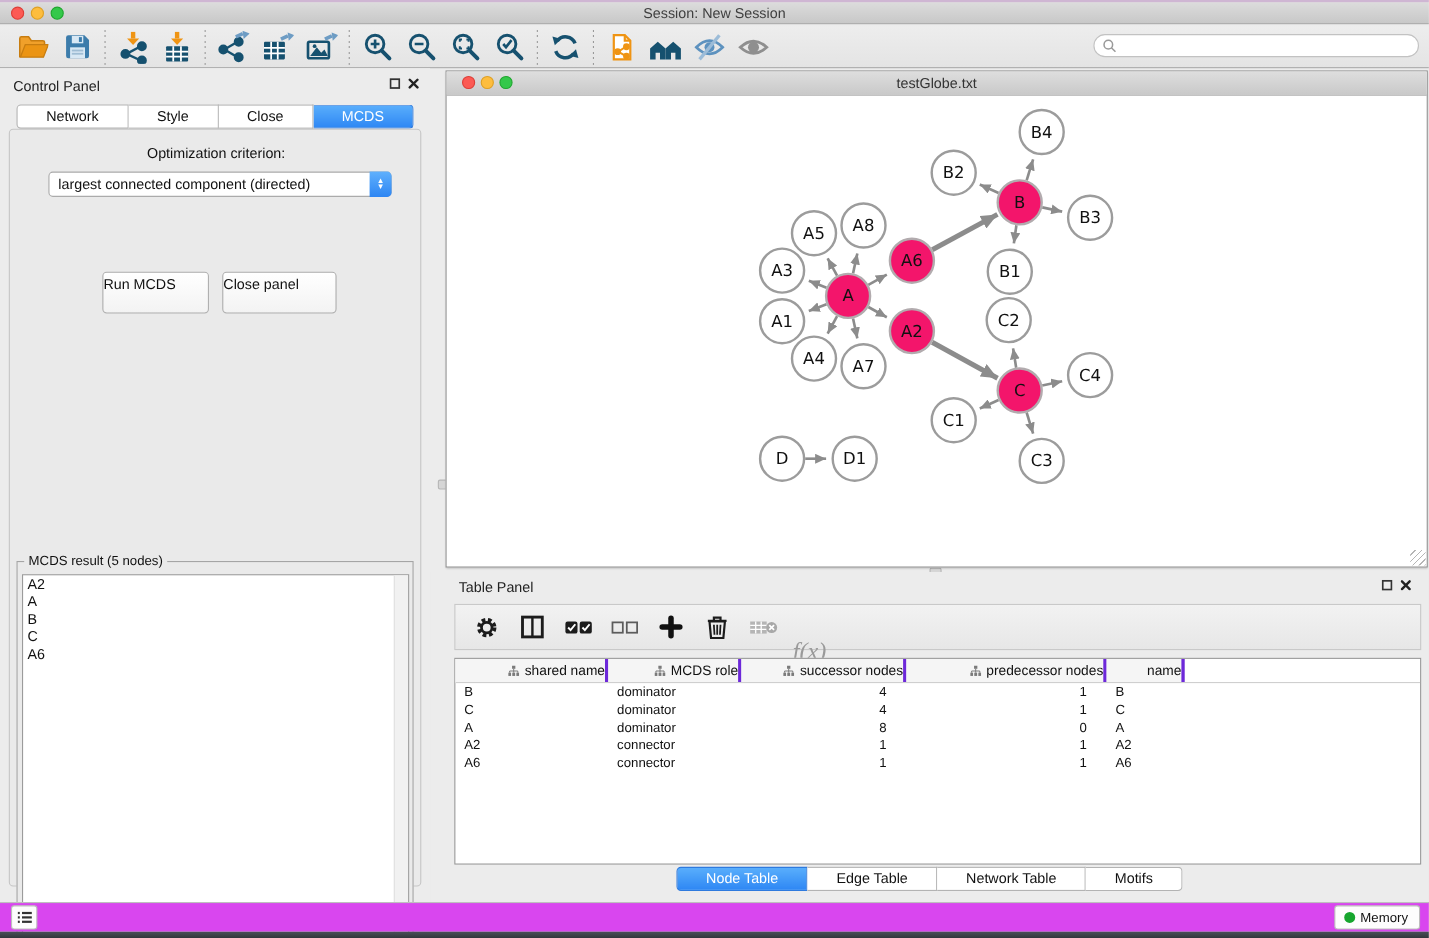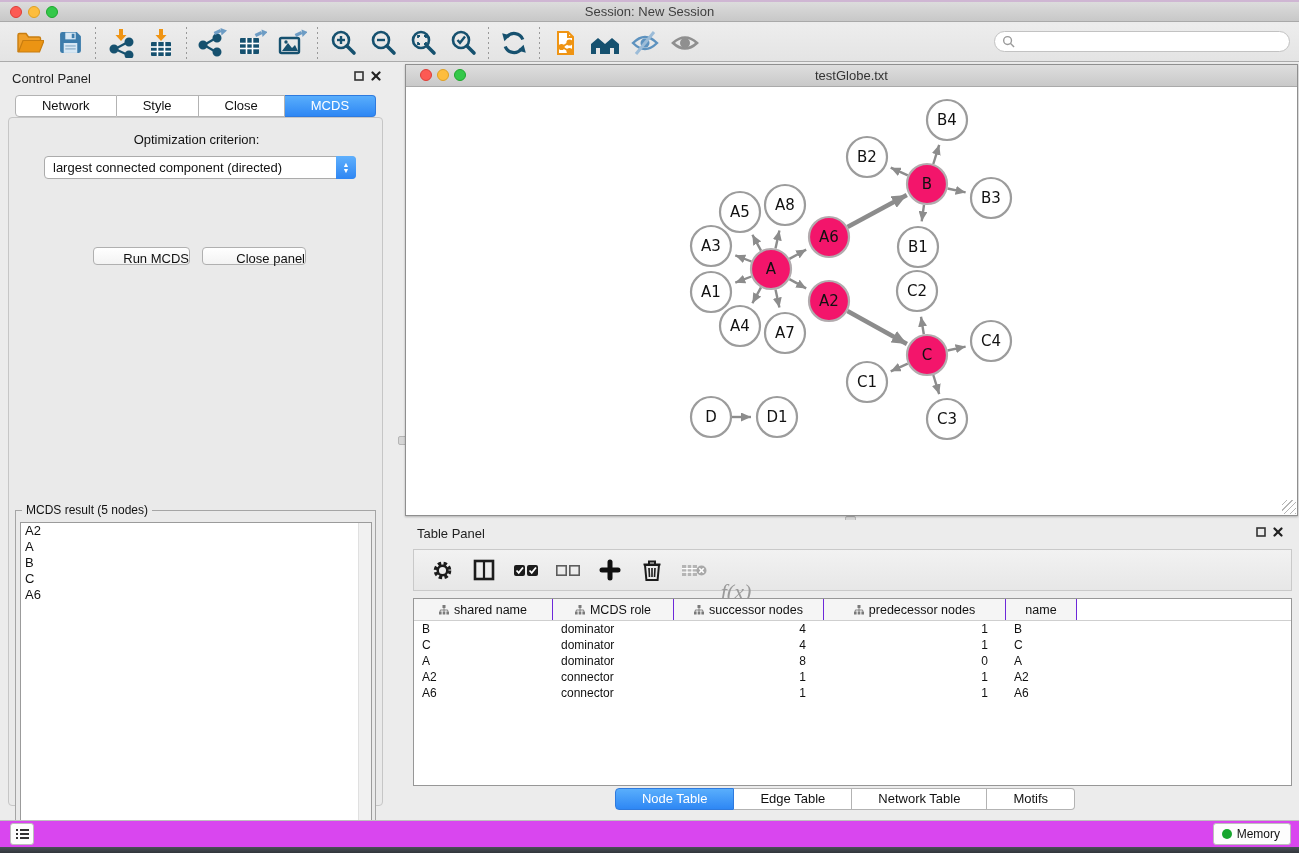--- a/index.html
+++ b/index.html
@@ -38,22 +38,22 @@
   .tab.selected { background:linear-gradient(#59aefc,#2e87f4); border-color:#2e7ade; color:#fff; }
   #cp-content { left:8px; top:55px; width:375px; height:689px; border:1px solid #c6c6c6; border-radius:4px;
     background:#eaeaea; }
   #opt-label { left:0; top:14px; width:375px; text-align:center; font-size:13px; color:#111; }
   #criterion-select { left:35px; top:38px; width:312px; height:23px; background:#fff; border:1px solid #ababab;
     border-radius:4px; display:flex; align-items:center; }
   #criterion-select .val { flex:1; padding-left:8px; font-size:13px; color:#111; white-space:nowrap; overflow:hidden; }
   #criterion-select .stepper { width:20px; height:23px; margin-right:-1px; border-radius:0 4px 4px 0;
     background:linear-gradient(#5fb0fd,#2e86f3); display:flex; flex-direction:column; align-items:center; justify-content:center; }
   #criterion-select .stepper span { color:#fff; font-size:7px; line-height:6px; }
-  .cp-btn { position:absolute; top:129px; height:18px; background:linear-gradient(#fff,#f3f3f3);
-    border:1px solid #b0b0b0; border-radius:4px; font-size:13px; color:#111; text-align:right; line-height:21px; }
+  .cp-btn { position:absolute; top:129px; height:38px; background:linear-gradient(#fff,#f3f3f3);
+    border:1px solid #b0b0b0; border-radius:4px; font-size:13px; color:#111; text-align:left; line-height:21px; }
   #run-btn { left:84px; width:97px; }
   #close-btn { left:193px; width:104px; }
   #result-box { left:6px; top:392px; width:361px; height:345px; border:1px solid #a5a5a5; background:#eaeaea; }
   #result-title { position:absolute; left:6px; top:-8px; background:#eaeaea; padding:0 4px; font-size:12px; color:#111; }
   #result-list { position:absolute; left:4px; top:11px; width:352px; height:328px; background:#fff;
     border:1px solid #9b9b9b; overflow:hidden; }
   #result-list .scroll { position:absolute; right:0; top:0; width:13px; height:100%; background:#f1f1f1; border-left:1px solid #e0e0e0; }
   .result-item { font-size:13px; line-height:16px; padding-left:4px; color:#111; }
 
   
@@ -69,21 +69,21 @@
     background:repeating-linear-gradient(135deg, transparent 0 3px, #b5b5b5 3px 4px); }
 
   
   #table-panel { left:391px; top:520px; width:908px; height:300px; background:#ececec; }
   #tp-title { left:26px; top:6px; font-size:13px; color:#222; }
   #tp-toolbar { left:22px; top:29px; width:879px; height:42px; background:linear-gradient(#f2f2f2,#e7e7e7);
     border:1px solid #c9c9c9; display:flex; align-items:center; padding-left:10px; gap:6px; }
   .tpbtn { width:36px; height:34px; display:flex; align-items:center; justify-content:center; }
   #data-table { left:22px; top:78px; width:879px; height:188px; background:#fff; border:1px solid #979797; overflow:hidden; }
   #table-header { display:flex; height:22px; background:#fff; border-bottom:1px solid #cfcfcf; }
-  .th { background:#f5f5f5; border-right:1px solid #6d28d9; display:flex; align-items:center; justify-content:center;
+  .th { background:#f5f5f5; border-right:3px solid #6d28d9; display:flex; align-items:center; justify-content:flex-end;
     gap:5px; font-size:12.5px; color:#111; }
   .tr { display:flex; height:16px; align-items:center; }
   .td { font-size:12px; color:#111; white-space:nowrap; }
   #tp-tabs { left:0; top:268px; width:908px; display:flex; justify-content:center; }
   #status-bar { left:0; top:820px; width:1299px; height:27px; background:#d946ef; border-top:1px solid #bfbfbf; }
   #menu-toggle { position:absolute; left:10px; top:2px; width:24px; height:22px; background:#fdfdfd;
     border:1px solid #bdbdbd; border-radius:3px; display:flex; align-items:center; justify-content:center; }
   #memory-btn { position:absolute; right:8px; top:2px; height:22px; padding:0 10px 0 8px; background:#fdfdfd;
     border:1px solid #bdbdbd; border-radius:3px; display:flex; align-items:center; gap:5px; font-size:12px; color:#111; }
   #memory-dot { width:10px; height:10px; border-radius:50%; background:#17a62e; }

